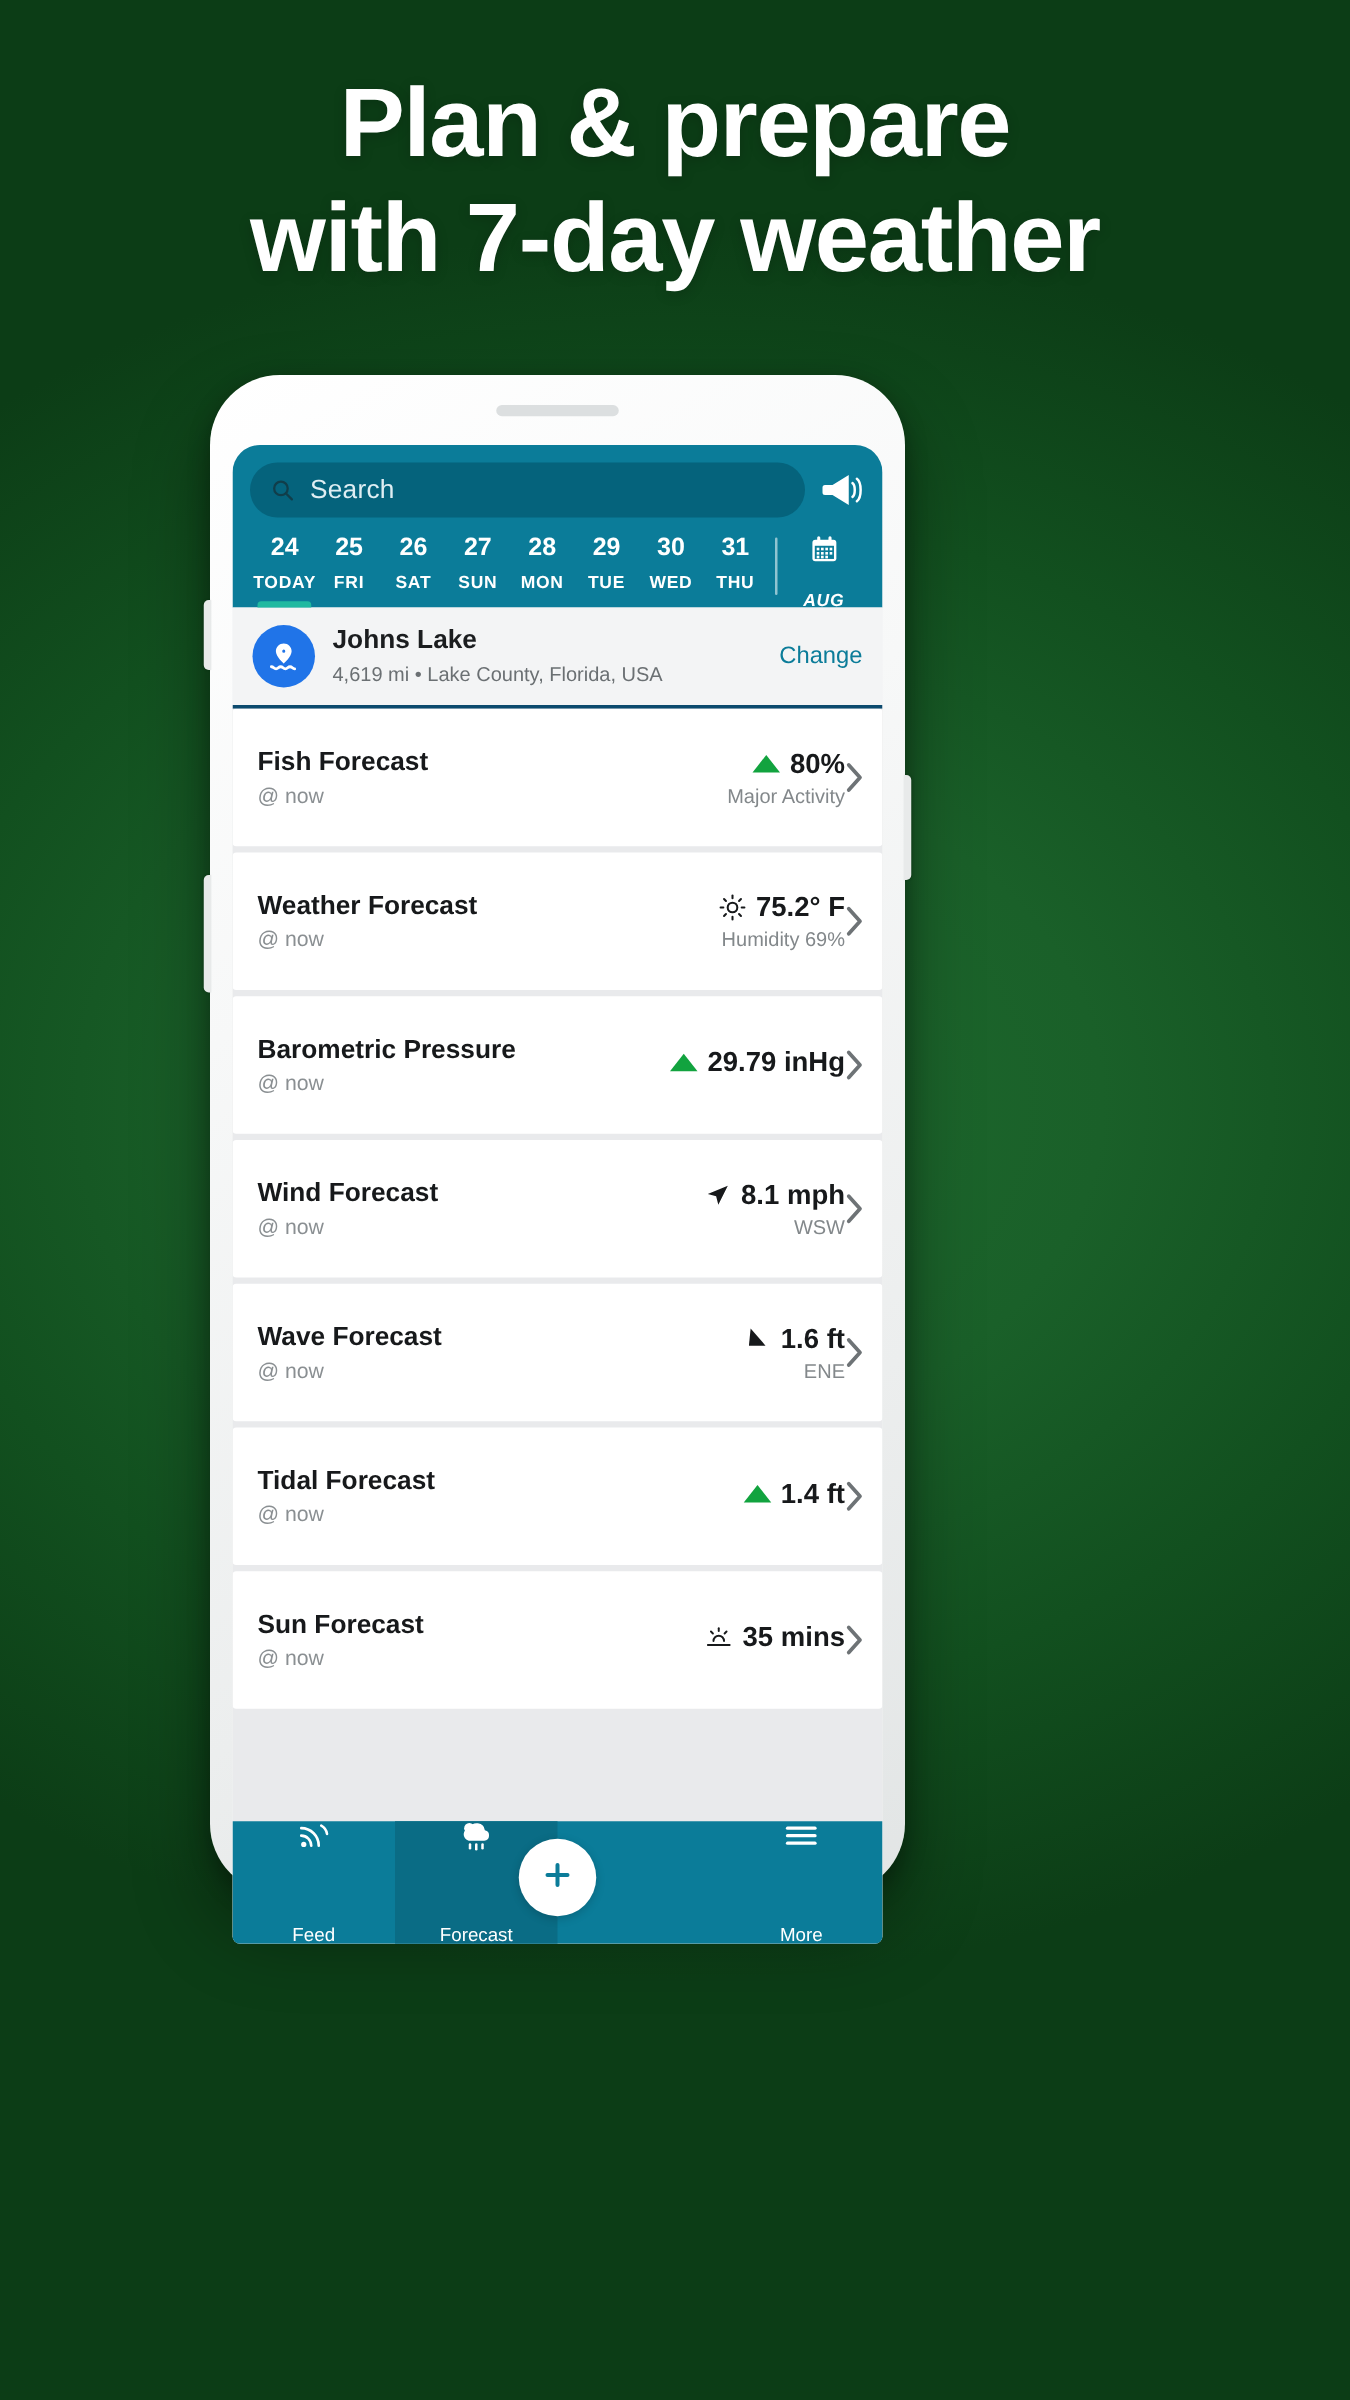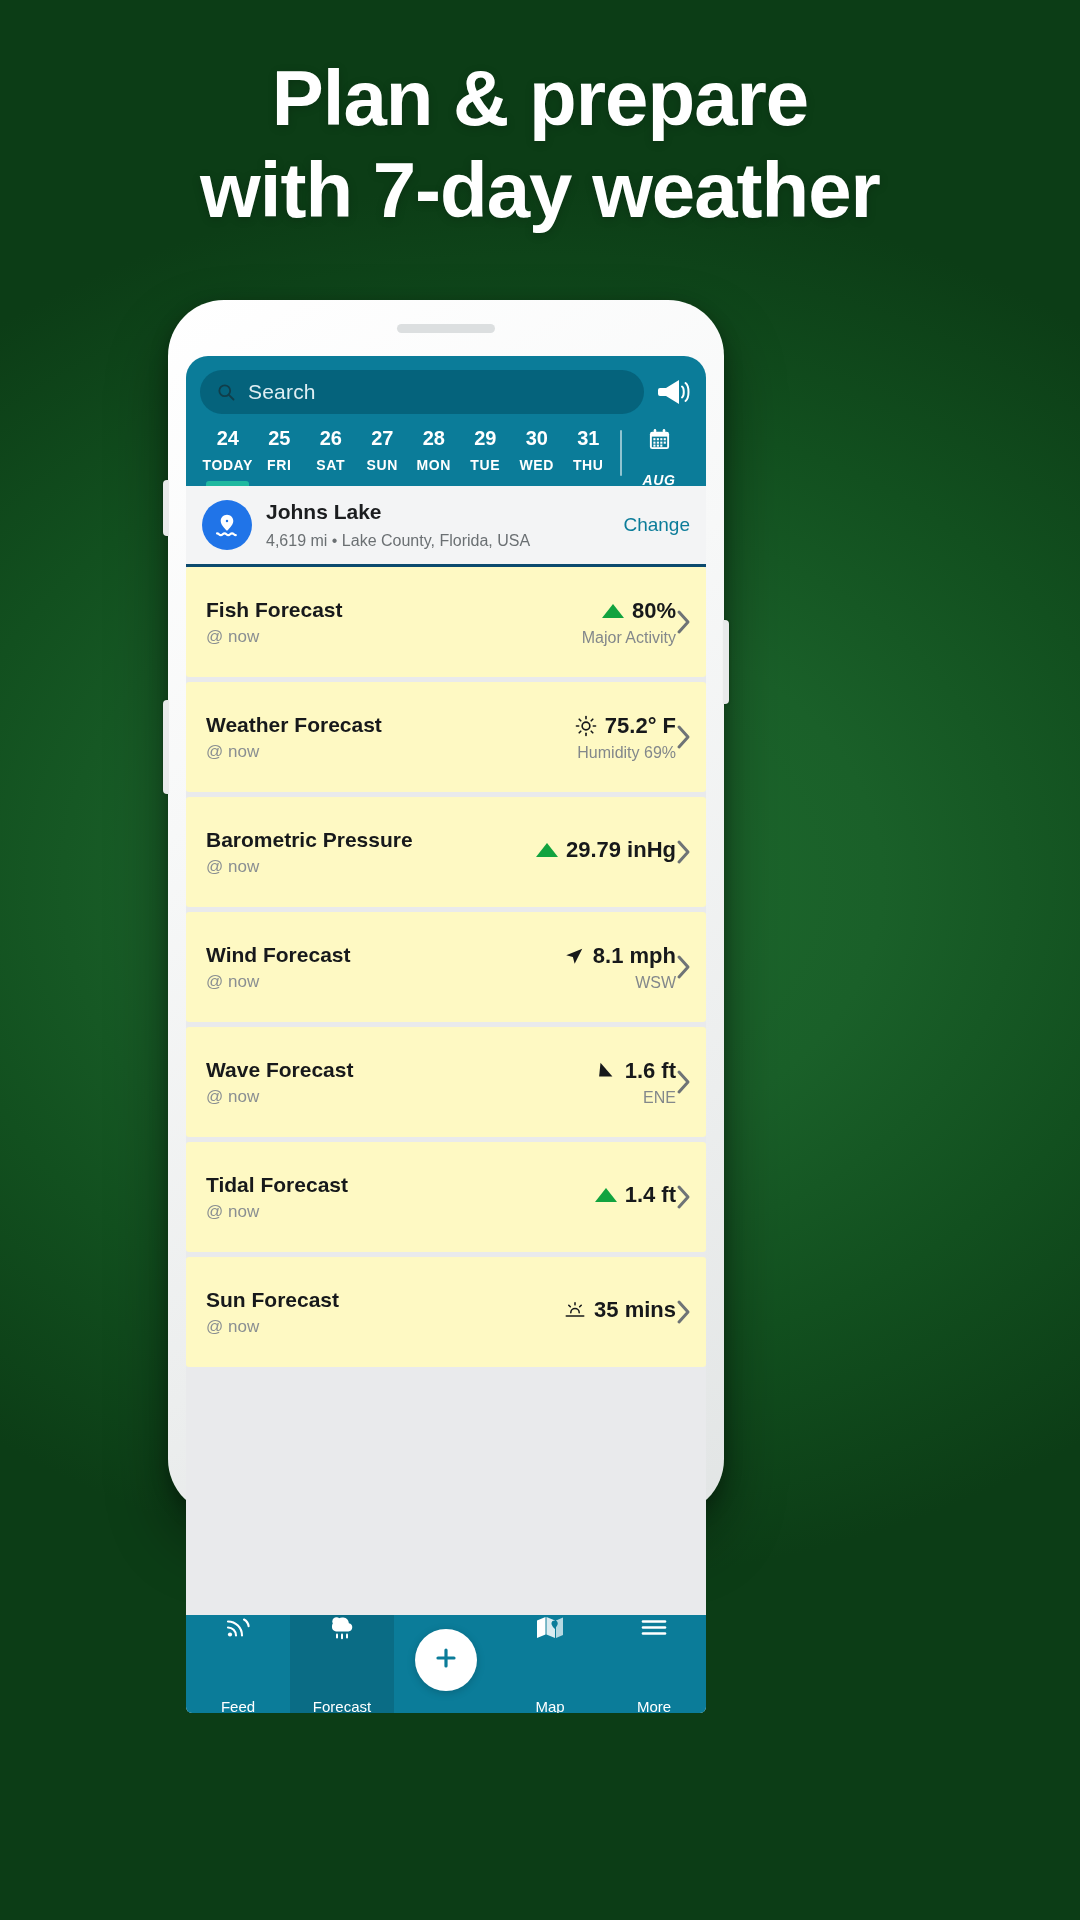--- a/index.html
+++ b/index.html
@@ -55,21 +55,21 @@
     position: absolute; right: -5px; top: 320px;
     width: 6px; height: 84px; background: #e8eaea;
     border-radius: 0 4px 4px 0;
     box-shadow: 1px 0 2px rgba(0,0,0,.15);
   }
 
   
   .screen {
     position: absolute;
     left: 18px; top: 56px;
-    width: 520px; height: 1357px;
+    width: 520px; height: 1199px;
     background: #f2f3f4;
     border-radius: 22px 22px 6px 6px;
     overflow: hidden;
     display: flex;
     flex-direction: column;
   }
 
   
   .appbar {
     background: #0b7c99;
@@ -147,21 +147,21 @@
     flex: 0 0 auto;
   }
 
   
   .list {
     flex: 1 1 auto;
     background: #e9eaec;
     overflow: hidden;
   }
   .card {
-    background: #fef9c3;
+    background: #ffffff;
     margin: 0 0 5px 0;
     height: 110px;
     display: flex; align-items: center;
     padding: 0 14px 0 20px;
     border-radius: 3px;
   }
   .card-left { flex: 1; min-width: 0; }
   .card-title { font-size: 21px; font-weight: 700; color: #17191b; line-height: 1.2; }
   .card-sub { font-size: 17px; color: #8a8f92; margin-top: 5px; }
   .card-right { text-align: right; }
@@ -511,31 +511,20 @@
             <rect x="9" y="19.5" width="2" height="5" rx="1"></rect>
             <rect x="14" y="19.5" width="2" height="5.8" rx="1"></rect>
             <rect x="19" y="19.5" width="2" height="5" rx="1"></rect>
           </svg>
         </span>
         <span class="nlbl">Forecast</span>
       </div>
 
       <div class="nav-fab-slot"></div>
 
-      <div class="nav-item">
-        <span>
-          <svg viewBox="0 0 30 27" fill="#ffffff">
-            <path d="M2 6.5 10.5 3v17.5L2 24z"></path>
-            <path d="M11.5 3 20 6.5V24l-8.5-3.5z" opacity=".85"></path>
-            <path d="M21 6.5 28 3.5V21l-7 3z" opacity=".7"></path>
-            <path d="M16.5 9.5a3.1 3.1 0 0 1 6.2 0c0 2.3-3.1 5.3-3.1 5.3s-3.1-3-3.1-5.3z" fill="#0b7c99"></path>
-          </svg>
-        </span>
-        <span class="nlbl">Map</span>
-      </div>
 
       <div class="nav-item">
         <span>
           <svg viewBox="0 0 30 27" fill="none" stroke="#ffffff" stroke-width="2.6" stroke-linecap="round">
             <line x1="4" y1="7.5" x2="26" y2="7.5"></line>
             <line x1="4" y1="13.5" x2="26" y2="13.5"></line>
             <line x1="4" y1="19.5" x2="26" y2="19.5"></line>
           </svg>
         </span>
         <span class="nlbl">More</span>

